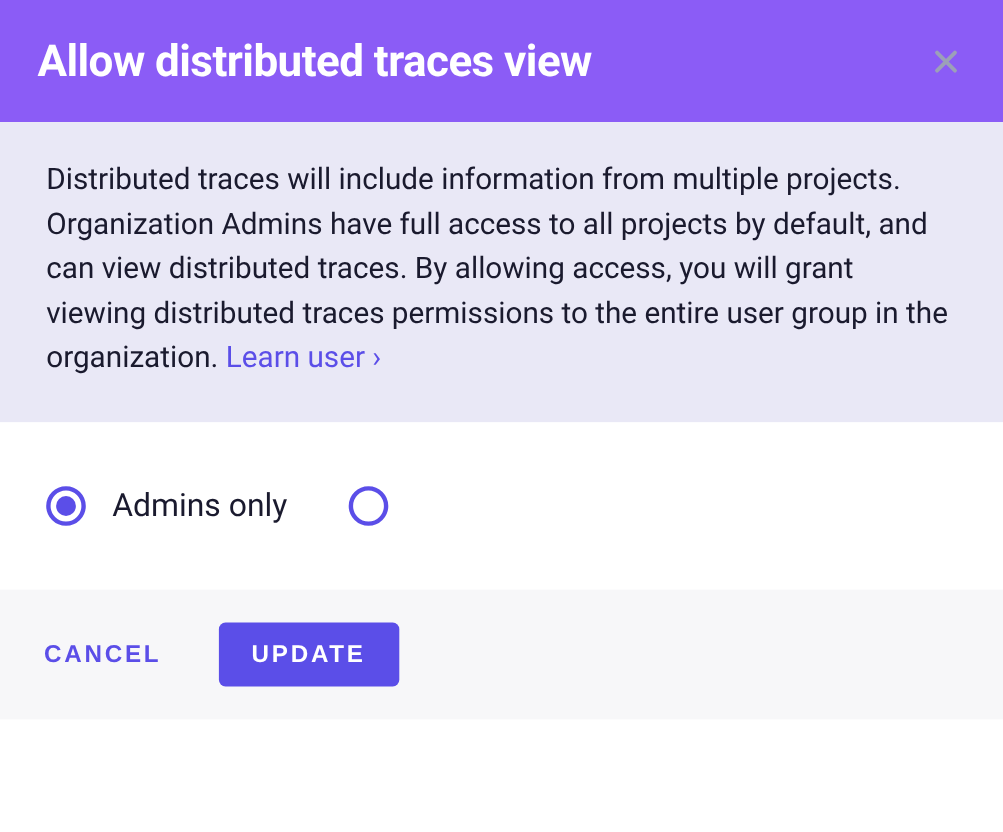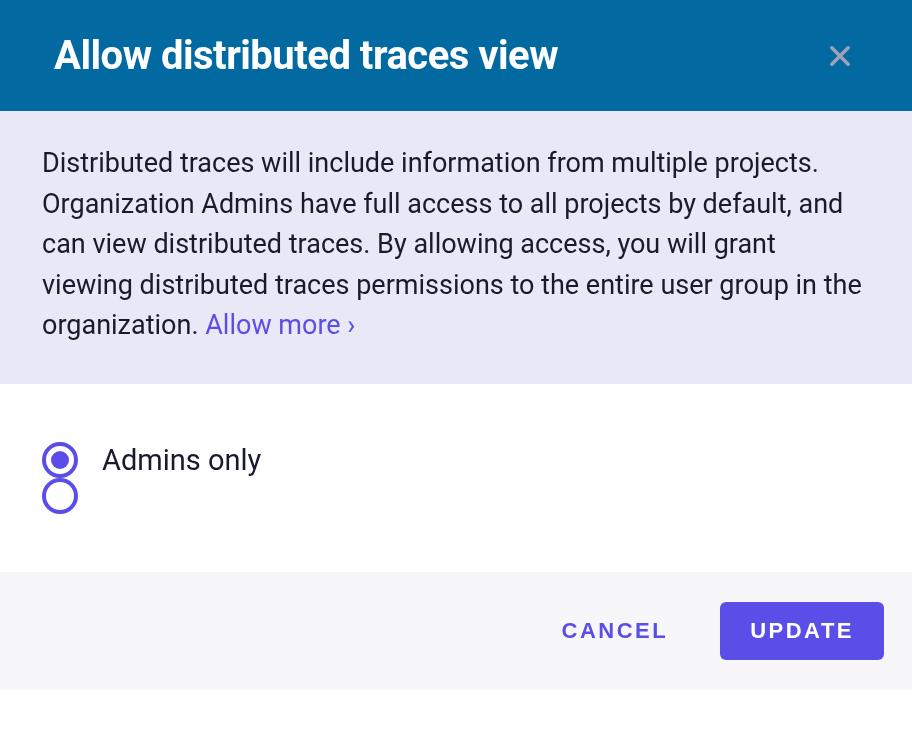--- a/index.html
+++ b/index.html
@@ -12,22 +12,22 @@
       width: 912px;
       height: 756px;
       background: #ffffff;
     }
     .modal {
       width: 100%;
       display: flex;
       flex-direction: column;
     }
     .modal-header {
-      background: #0369a1;
-      padding: 32px 54px;
+      background: #8b5cf6;
+      padding: 32px 34px;
       display: flex;
       align-items: center;
       justify-content: space-between;
     }
     .modal-title {
       color: #ffffff;
       font-size: 40px;
       font-weight: 700;
       letter-spacing: -0.5px;
     }
@@ -58,21 +58,21 @@
       color: #5b4ee8;
       text-decoration: none;
       cursor: pointer;
     }
     .modal-body {
       background: #ffffff;
       padding: 58px 42px 58px 42px;
     }
     .radio-group {
       display: flex;
-      flex-direction: column;
+      gap: 56px;
     }
     .radio-option {
       display: flex;
       align-items: center;
       gap: 24px;
       cursor: pointer;
     }
     .radio-circle {
       width: 36px;
       height: 36px;
@@ -92,21 +92,21 @@
     }
     .radio-label {
       color: #1a1a2e;
       font-size: 29px;
       font-weight: 400;
     }
     .modal-footer {
       background: #f7f7f9;
       padding: 30px 28px;
       display: flex;
-      justify-content: flex-end;
+      justify-content: flex-start;
       align-items: center;
       gap: 40px;
     }
     .btn-cancel {
       background: none;
       border: none;
       color: #5b4ee8;
       font-size: 22px;
       font-weight: 700;
       letter-spacing: 2.5px;
@@ -134,21 +134,21 @@
     <button class="close-btn">
       <svg viewBox="0 0 24 24" fill="none" stroke="#9ca0b8" stroke-width="3" stroke-linecap="round">
         <line x1="5" y1="5" x2="19" y2="19"></line>
         <line x1="19" y1="5" x2="5" y2="19"></line>
       </svg>
     </button>
   </div>
 
   <div class="modal-description">
     <p class="description-text">
-      <span>Distributed traces will include information from multiple projects. Organization Admins have full access to all projects by default, and can view distributed traces. By allowing access, you will grant viewing distributed traces permissions to the entire user group in the organization. </span><a class="learn-more">Allow more ›</a>
+      <span>Distributed traces will include information from multiple projects. Organization Admins have full access to all projects by default, and can view distributed traces. By allowing access, you will grant viewing distributed traces permissions to the entire user group in the organization. </span><a class="learn-more">Learn user ›</a>
     </p>
   </div>
 
   <div class="modal-body">
     <div class="radio-group">
       <label class="radio-option">
         <span class="radio-circle selected"></span>
         <span class="radio-label">Admins only</span>
       </label>
       <label class="radio-option">

